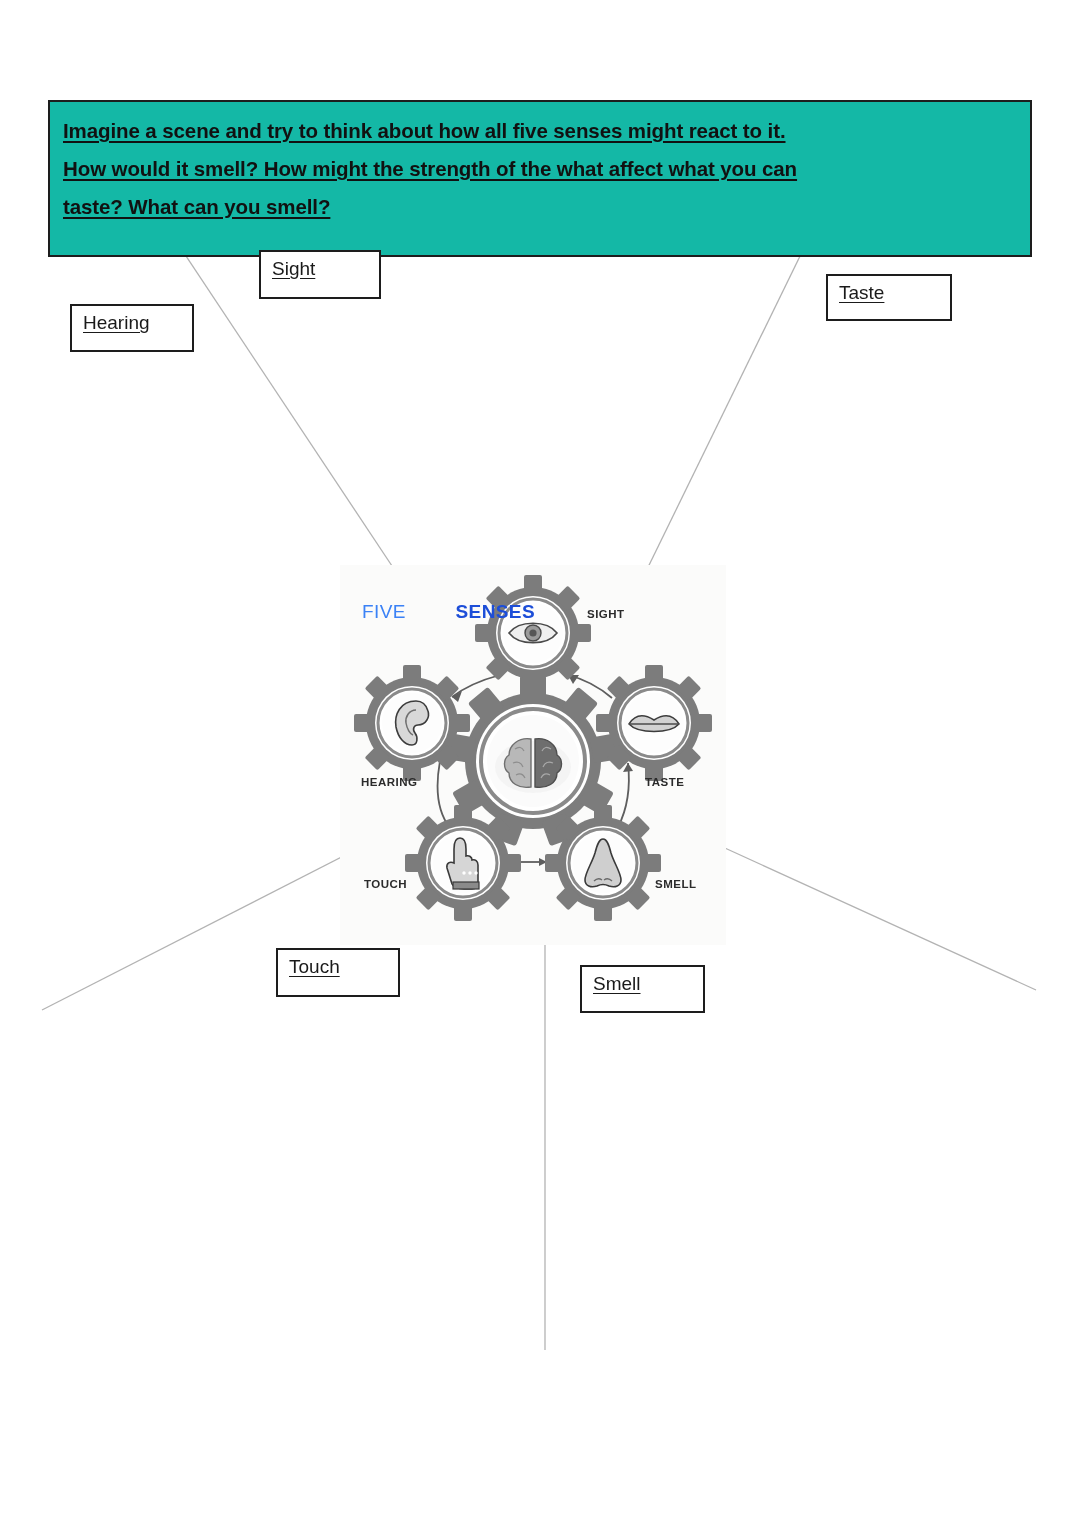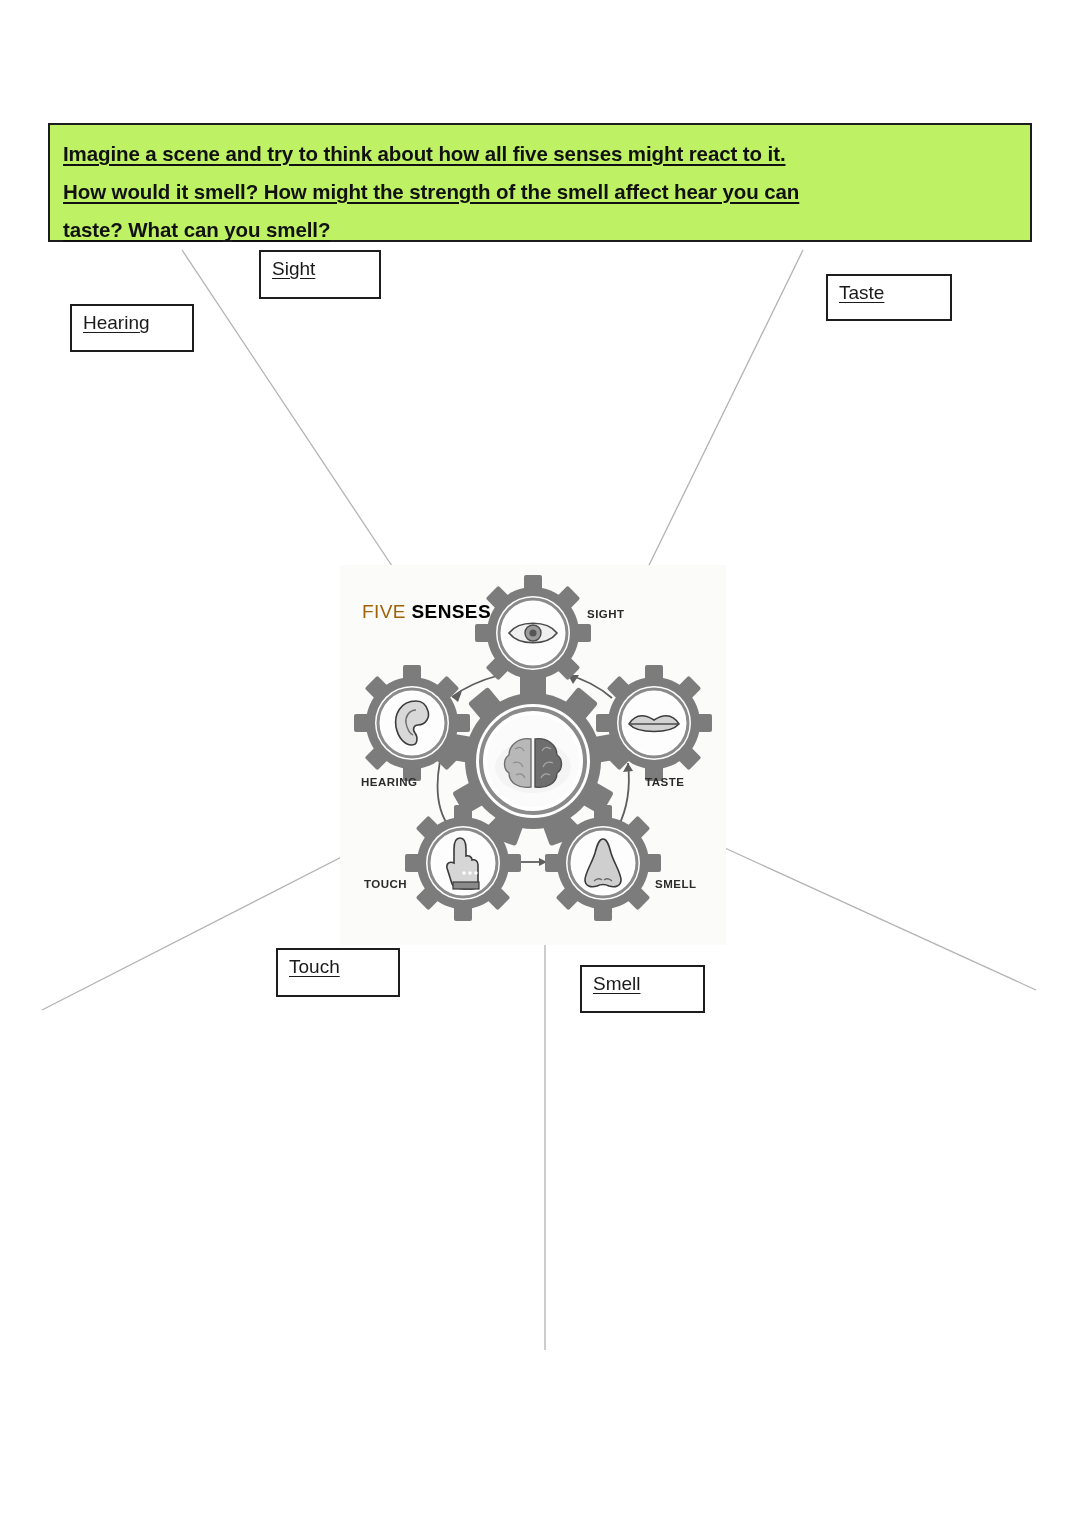--- a/index.html
+++ b/index.html
@@ -24,25 +24,25 @@
     left: 0; top: 0;
     width: 1080px;
     height: 1526px;
     pointer-events: none;
   }
 
   
   #prompt-box {
     position: absolute;
     left: 48px;
-    top: 123px;
+    top: 100px;
     width: 984px;
-    height: 119px;
+    height: 157px;
     border: 2px solid #1d1d1d;
-    background: #bef264;
+    background: #14b8a6;
     box-sizing: border-box;
   }
   #prompt-text {
     position: absolute;
     left: 13px;
     top: 10px;
     width: 952px;
     font-size: 20.5px;
     font-weight: bold;
     line-height: 38px;
@@ -91,26 +91,27 @@
 
   .diagram-title {
     position: absolute;
     left: 22px;
     top: 36px;
     font-size: 19px;
     letter-spacing: 0.4px;
     white-space: nowrap;
   }
   .diagram-title .t-light {
-    color: #a16207;
+    color: #3b82f6;
     font-weight: 400;
   }
   .diagram-title .t-bold {
-    color: #000000;
+    color: #1d4ed8;
     font-weight: bold;
+    margin-left: 44px;
   }
 
   .gear-label {
     position: absolute;
     font-size: 11.5px;
     font-weight: bold;
     color: #2b2b2b;
     letter-spacing: 0.5px;
     white-space: nowrap;
   }
@@ -131,21 +132,21 @@
       <line x1="803" y1="250" x2="632" y2="600"></line>
       <line x1="410" y1="822" x2="42" y2="1010"></line>
       <line x1="646" y1="812" x2="1036" y2="990"></line>
       <line x1="545" y1="900" x2="545" y2="1350"></line>
     </g>
   </svg>
 
   <div id="prompt-box">
     <div id="prompt-text">
       <span class="u">Imagine a scene and try to think about how all five senses might react to it.</span><br>
-      <span class="u">How would it smell? How might the strength of the smell affect hear you can</span><br>
+      <span class="u">How would it smell? How might the strength of the what affect what you can</span><br>
       <span class="u">taste? What can you smell?</span>
     </div>
   </div>
 
   <div class="sense-box" id="box-sight">
     <span class="sense-label">Sight</span>
   </div>
   <div class="sense-box" id="box-hearing">
     <span class="sense-label">Hearing</span>
   </div>

